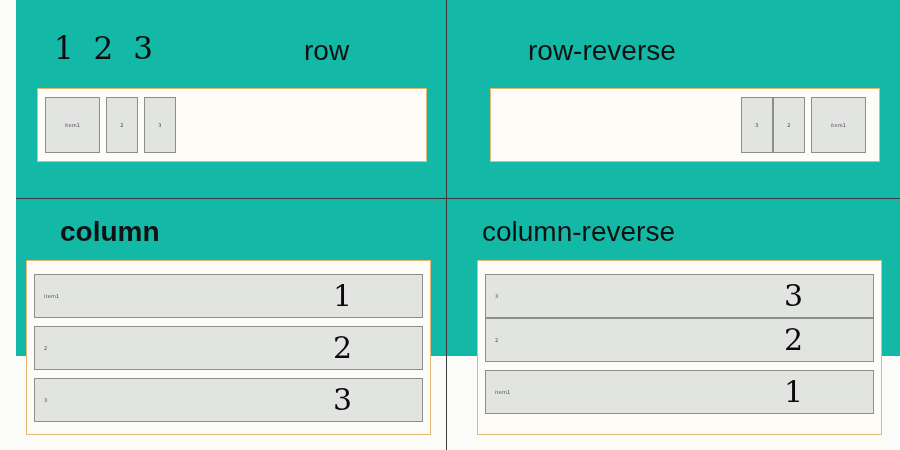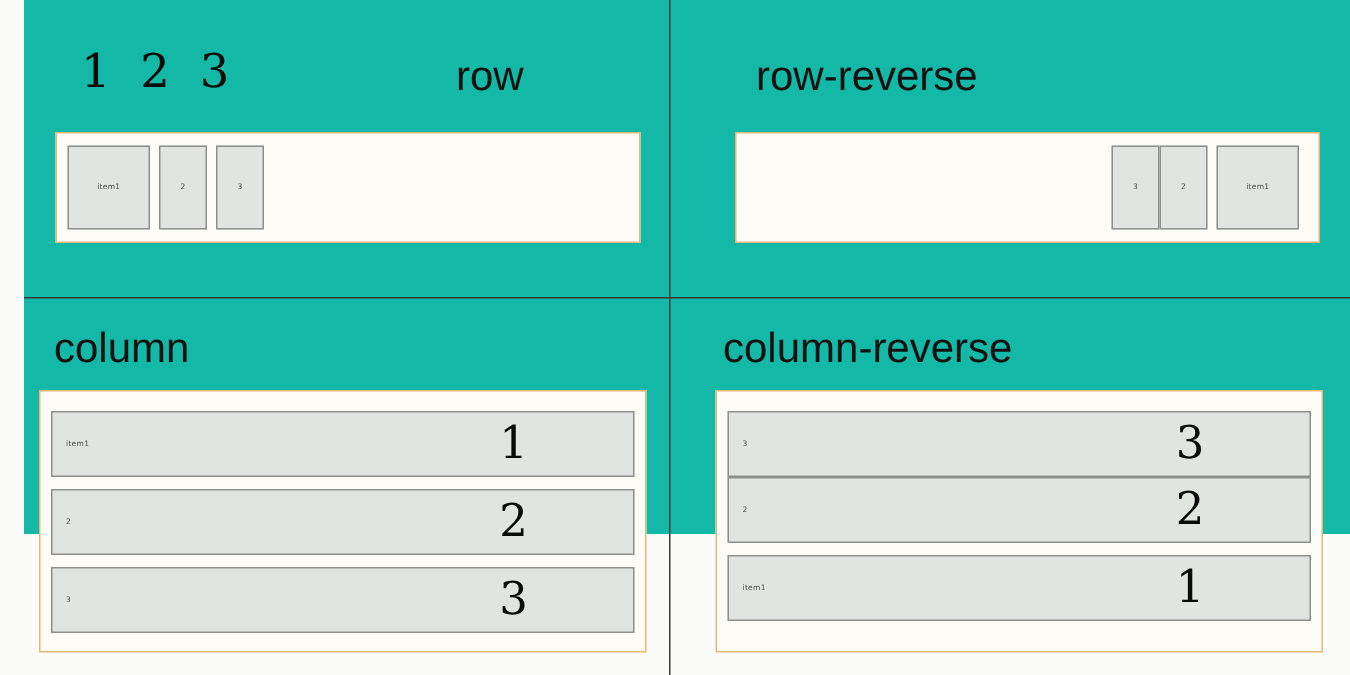--- a/index.html
+++ b/index.html
@@ -72,24 +72,24 @@
     line-height: 1;
     letter-spacing: 5px;
     white-space: nowrap;
     font-family: "DejaVu Serif", serif;
   }
 
   
   .quad-row .head-order   { left: 38px;  top: 33px; }
   .quad-row .head-title   { left: 288px; top: 37px; }
   
-  .quad-row-reverse .head-title { left: 57px;  top: 37px; }
+  .quad-row-reverse .head-title { left: 81px;  top: 37px; }
   .quad-row-reverse .head-order { left: 353px; top: 40px; }
   
-  .quad-column .head-title     { left: 20px; top: 19px; }
+  .quad-column .head-title     { left: 44px; top: 19px; font-weight: bold; }
   .quad-column-rev .head-title { left: 35px; top: 19px; }
 
   
   .flexbox {
     box-sizing: border-box;
     border: 1px solid #e3b877;
     background: #fdfcf7;
     display: flex;
     padding: 7px;
   }

